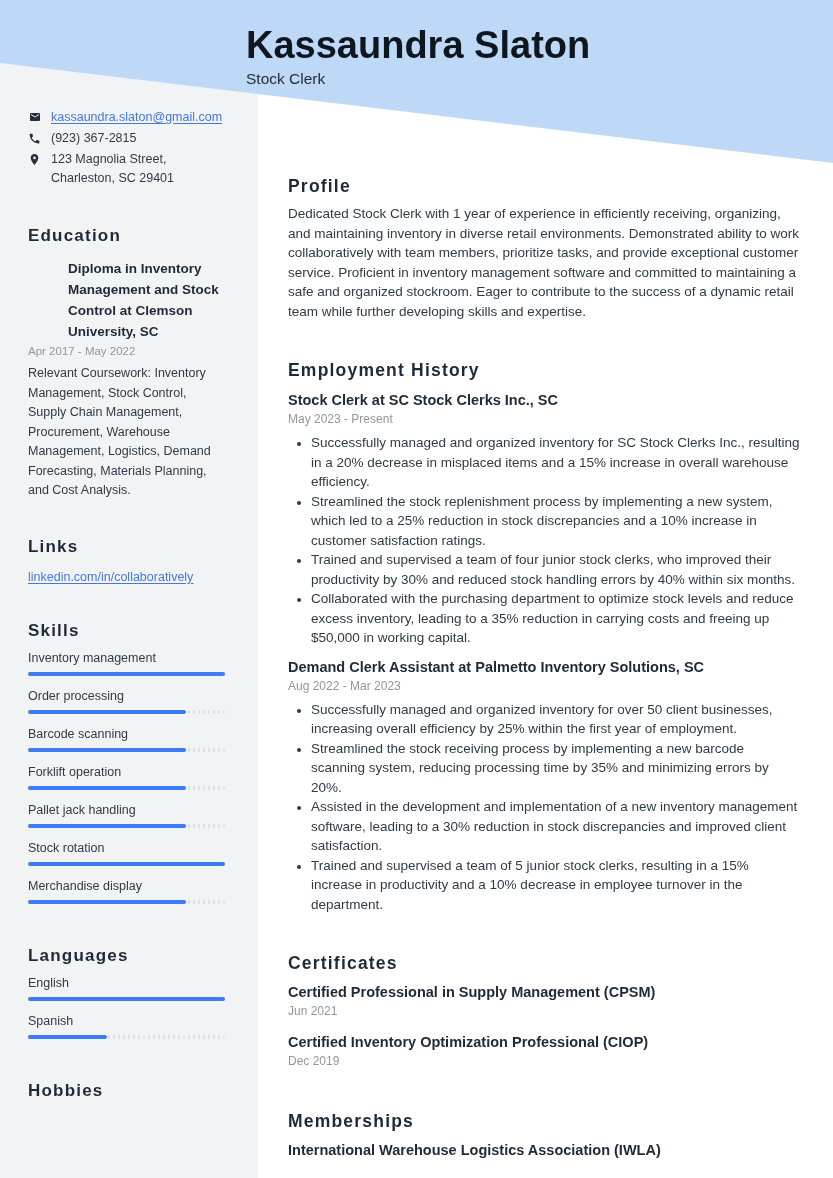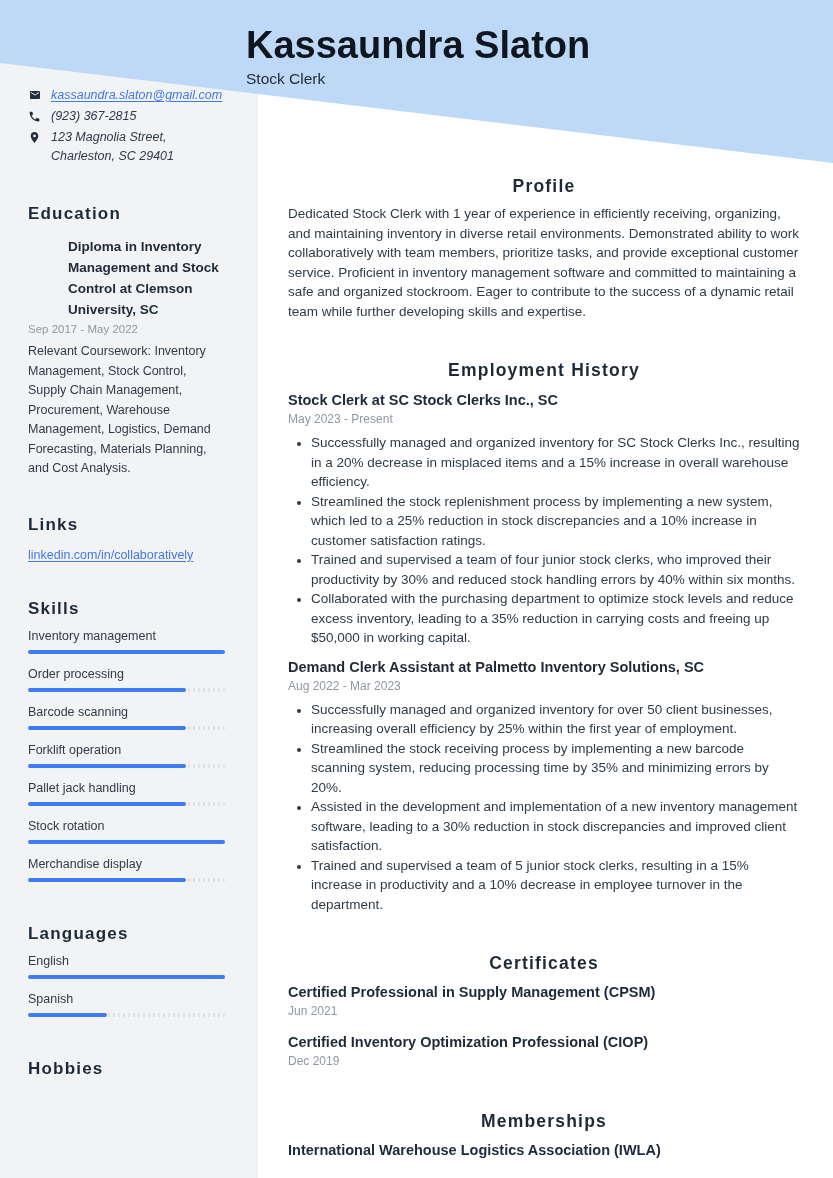--- a/index.html
+++ b/index.html
@@ -14,21 +14,21 @@
 
   
   .sidebar {
     position:absolute; left:0; top:0;
     width:258px; height:1178px;
     background:#f2f3f5;
     z-index:1;
   }
   .sidebar-inner { padding:0 33px 0 28px; }
 
-  .contact { margin-top:86px; font-size:12.5px; line-height:19px;font-style:italic; }
+  .contact { margin-top:108px; font-size:12.5px; line-height:19px; }
   .contact-row { display:flex; gap:9px; margin-bottom:2px; }
   .contact-row .cicon { flex:0 0 14px; padding-top:3px; color:#232f3c; }
   .contact-row svg { display:block; }
 
   a.link { color:#4477e4; text-decoration:underline; text-underline-offset:2px; cursor:pointer; word-break:break-all; }
 
   .side-heading {
     font-size:17px; font-weight:bold; letter-spacing:1.2px;
     color:#1e2a38; line-height:20px;
   }
@@ -71,21 +71,21 @@
   }
   .person-name { font-size:38px; line-height:46px; font-weight:bold; color:#10161e; }
   .person-title { font-size:15.5px; line-height:20px; color:#222d39; margin-top:1px; }
 
   
   .main {
     position:absolute; left:288px; top:0; width:512px; z-index:1;
   }
   .main-heading {
     font-size:17.5px; font-weight:bold; letter-spacing:1.2px;
-    color:#1e2a38; line-height:21px;text-align:center;
+    color:#1e2a38; line-height:21px;
   }
   .h-profile     { margin-top:176px; }
   .h-employment  { margin-top:39px; }
   .h-certificates{ margin-top:39px; }
   .h-memberships { margin-top:43px; }
 
   .profile-text { margin-top:7px; font-size:13.5px; line-height:19.5px; }
 
   .job-title { margin-top:11px; font-size:14.5px; font-weight:bold; line-height:17px; color:#1e2a38; }
   .job-dates { margin-top:4px; font-size:12px; line-height:13px; color:#9097a0; }
@@ -132,21 +132,21 @@
         </span>
         <span>
           <span>123 Magnolia Street,</span><br>
           <span>Charleston, SC 29401</span>
         </span>
       </div>
     </div>
 
     <h2 class="side-heading h-education">Education</h2>
     <div class="edu-degree">Diploma in Inventory Management and Stock Control at Clemson University, SC</div>
-    <div class="edu-dates">Sep 2017 - May 2022</div>
+    <div class="edu-dates">Apr 2017 - May 2022</div>
     <div class="edu-desc">Relevant Coursework: Inventory Management, Stock Control, Supply Chain Management, Procurement, Warehouse Management, Logistics, Demand Forecasting, Materials Planning, and Cost Analysis.</div>
 
     <h2 class="side-heading h-links">Links</h2>
     <div class="links-item">
       
     
         <a class="link">linkedin.com/in/collaboratively</a>
       </div>
 
     <h2 class="side-heading h-skills">Skills</h2>

